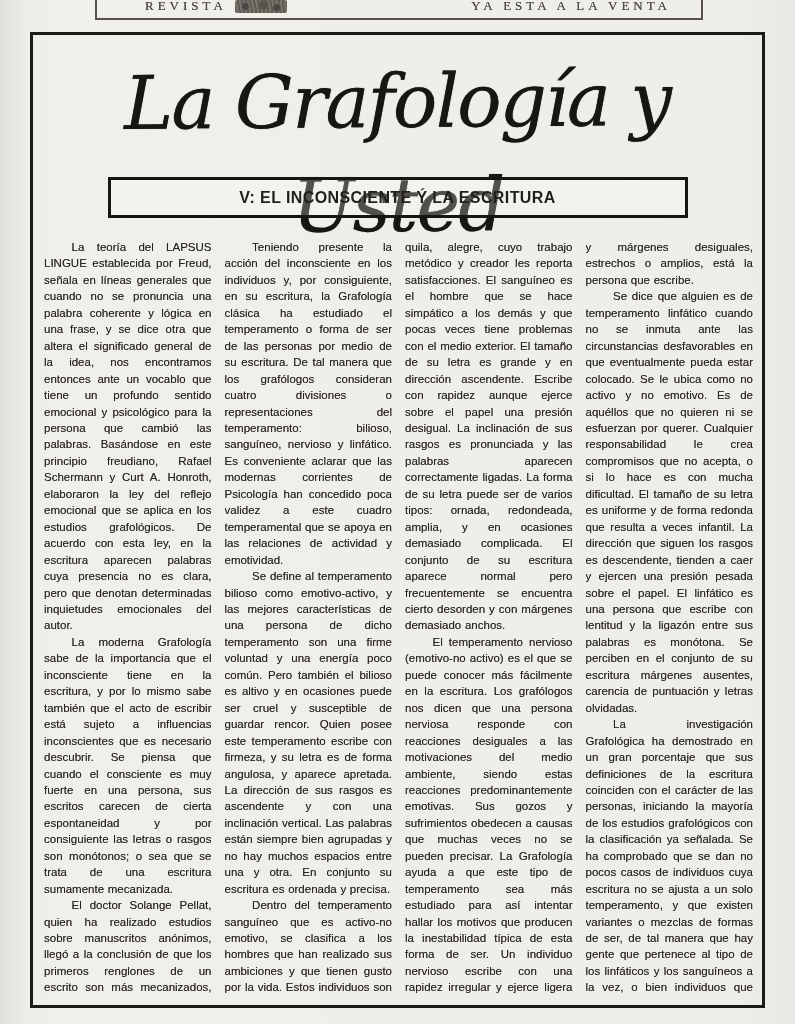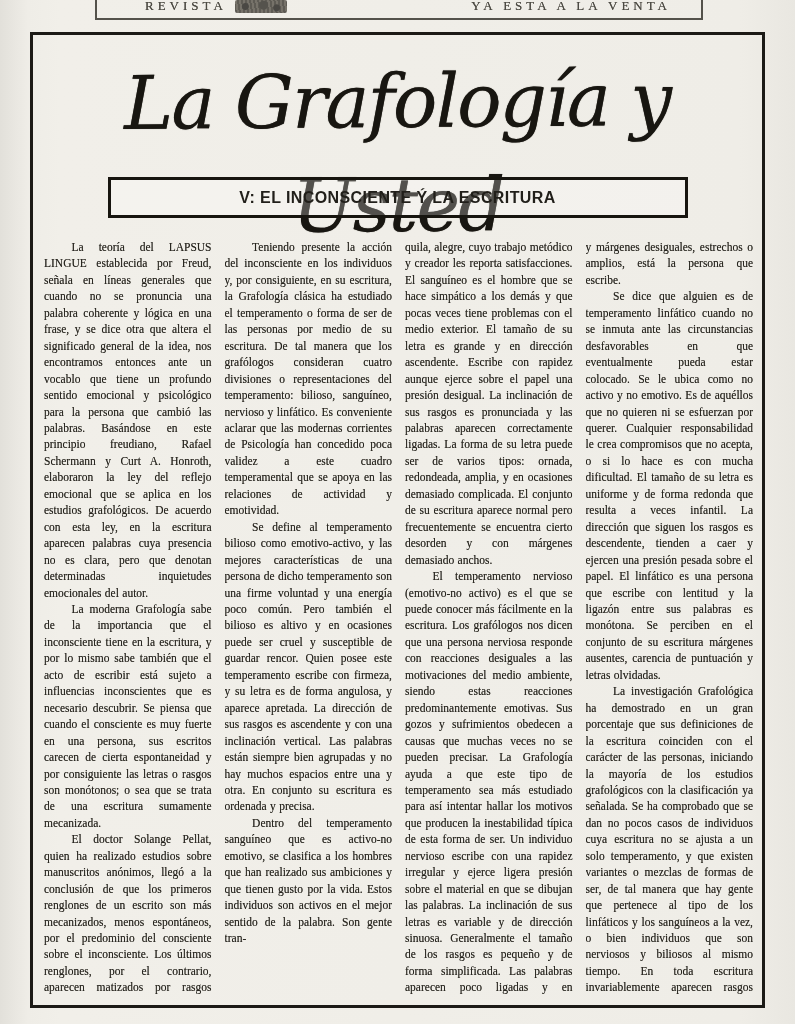--- a/index.html
+++ b/index.html
@@ -71,21 +71,21 @@
     display:flex;gap:13px;overflow:hidden;
   }
   .col{
     flex:1 1 0;overflow:hidden;
     text-align:justify;
     font-size:11.5px;line-height:16.45px;color:#26241e;
     text-shadow:0 0 .4px rgba(40,36,30,.55);
     word-spacing:.5px;
     hyphens:auto;-webkit-hyphens:auto;
   }
-  .col p{margin:0;font-family:Liberation Serif, serif;}
+  .col p{margin:0;}
   .col p.ind{text-indent:2.4em;}
 </style>
 </head>
 <body>
 
 <div class="page">
 
   <div class="masthead">
     <span class="mh-left">
       <span class="mh-text">REVISTA</span>

